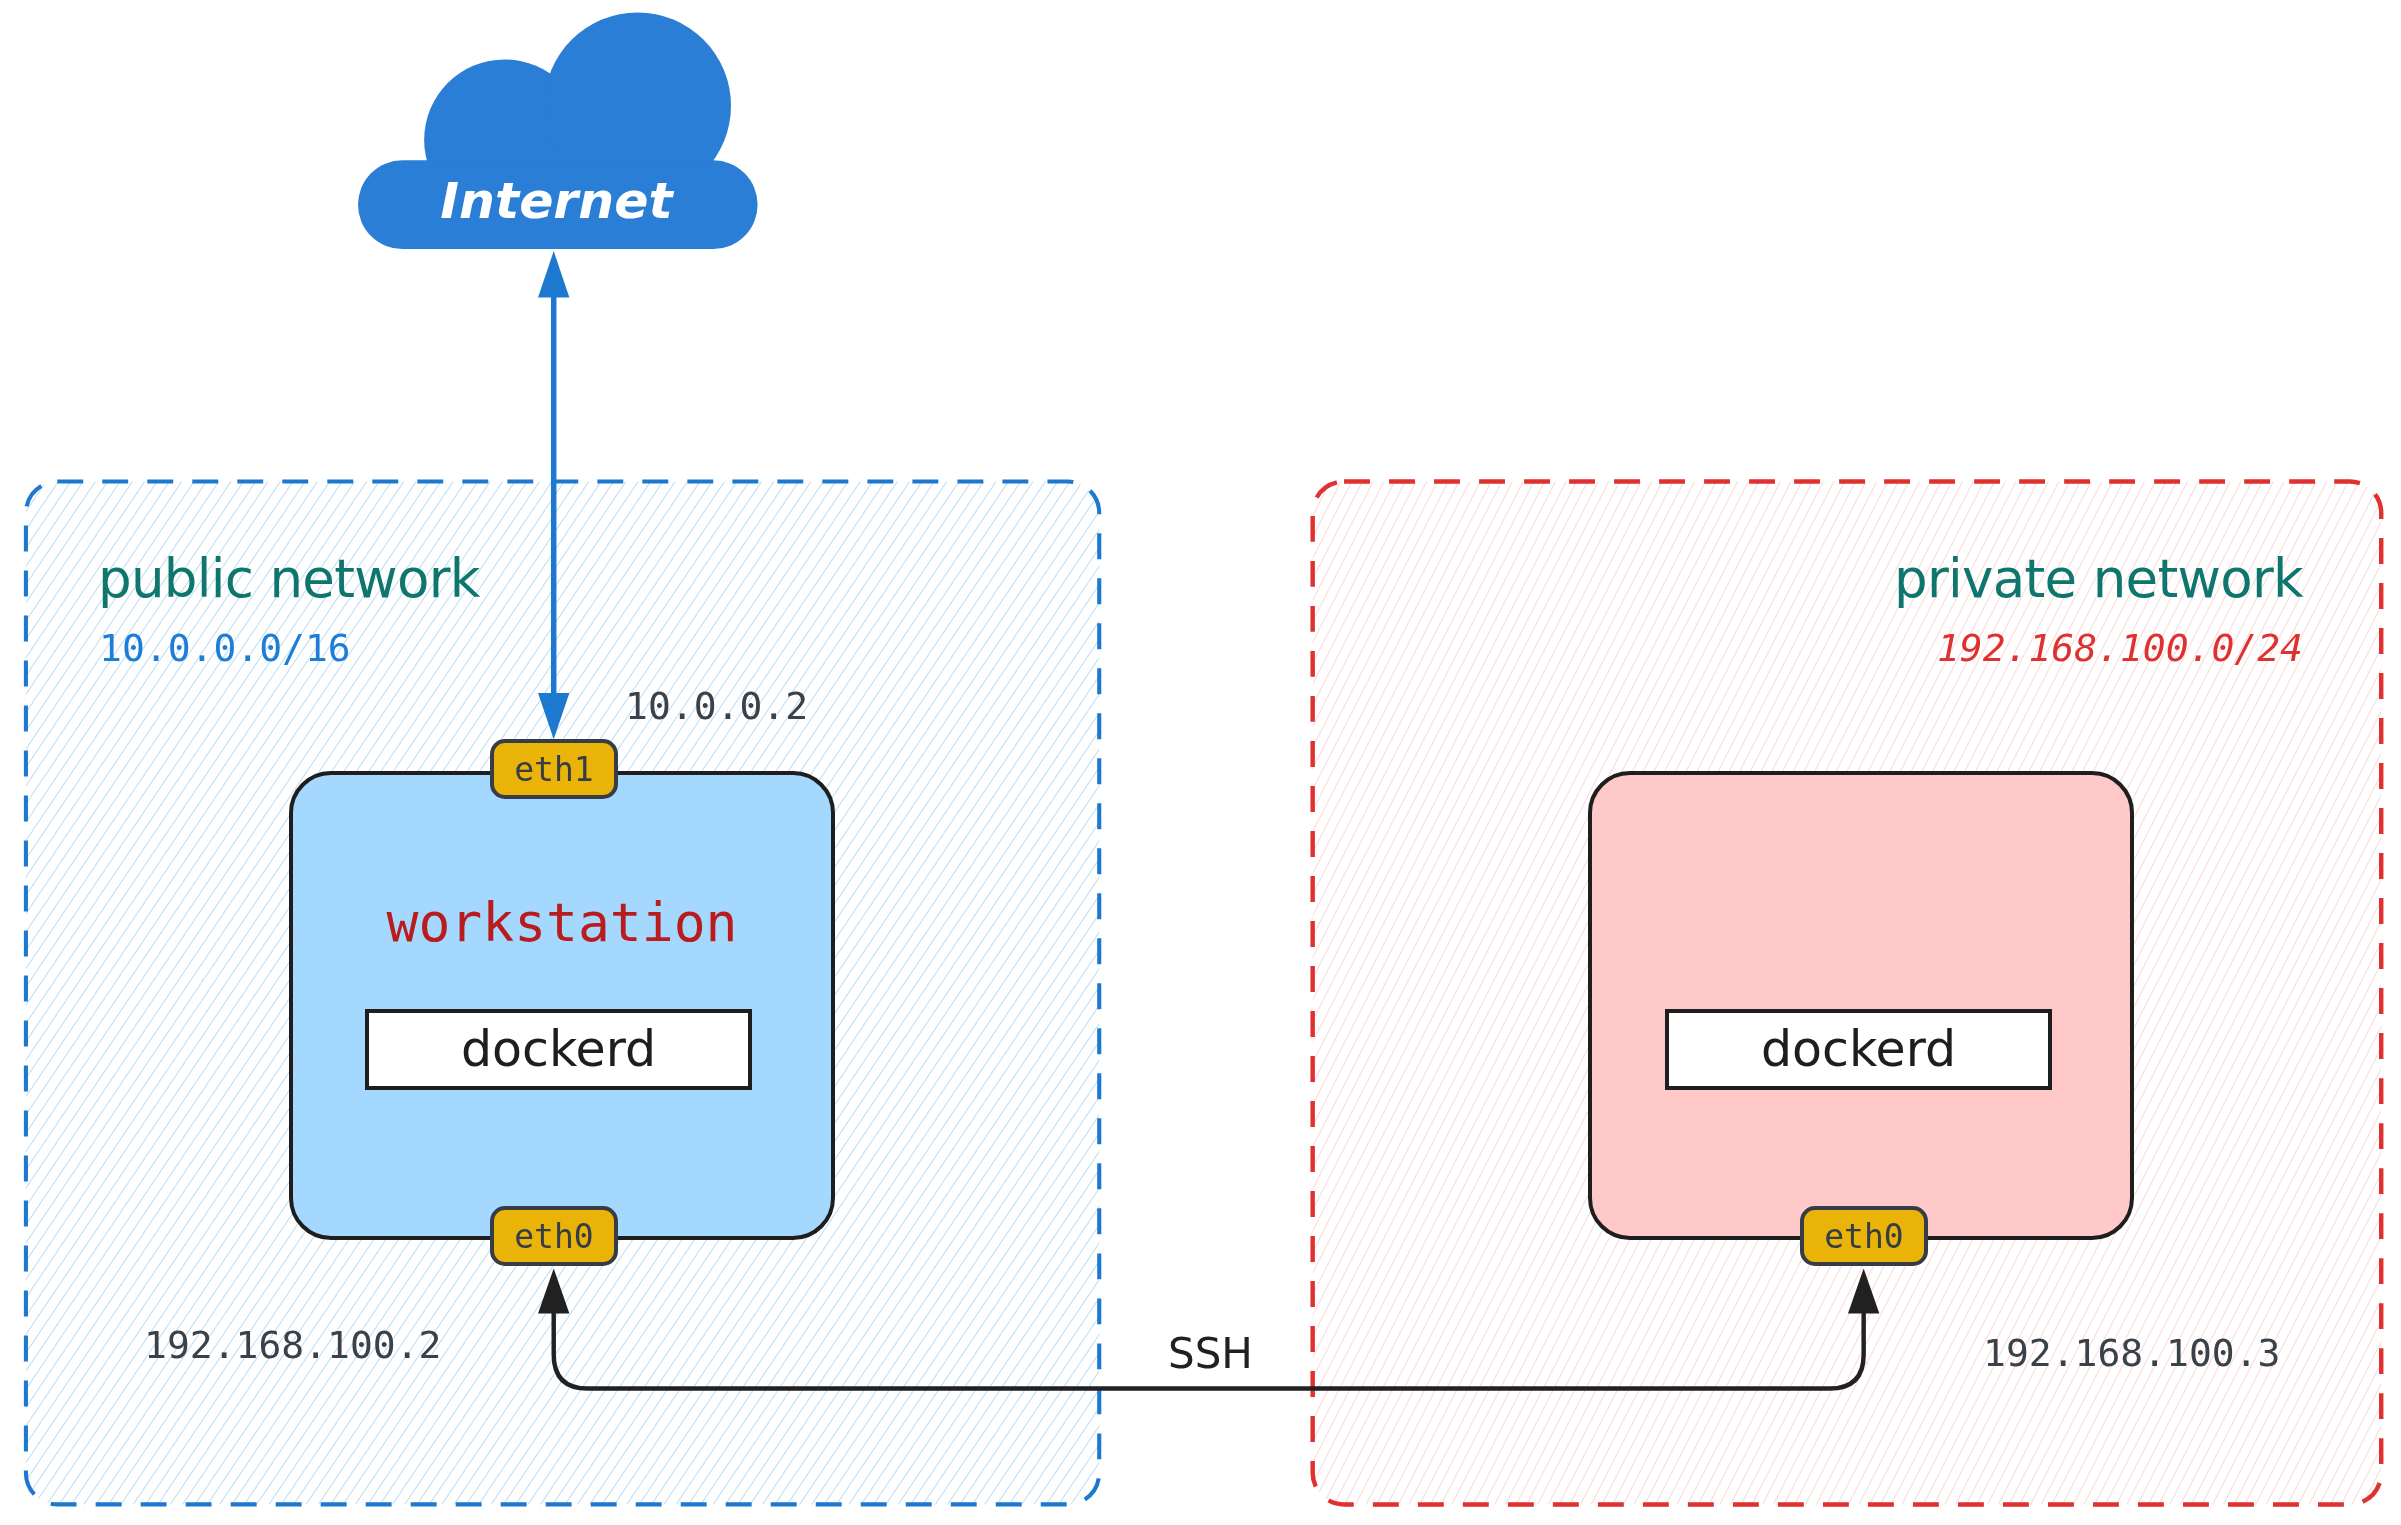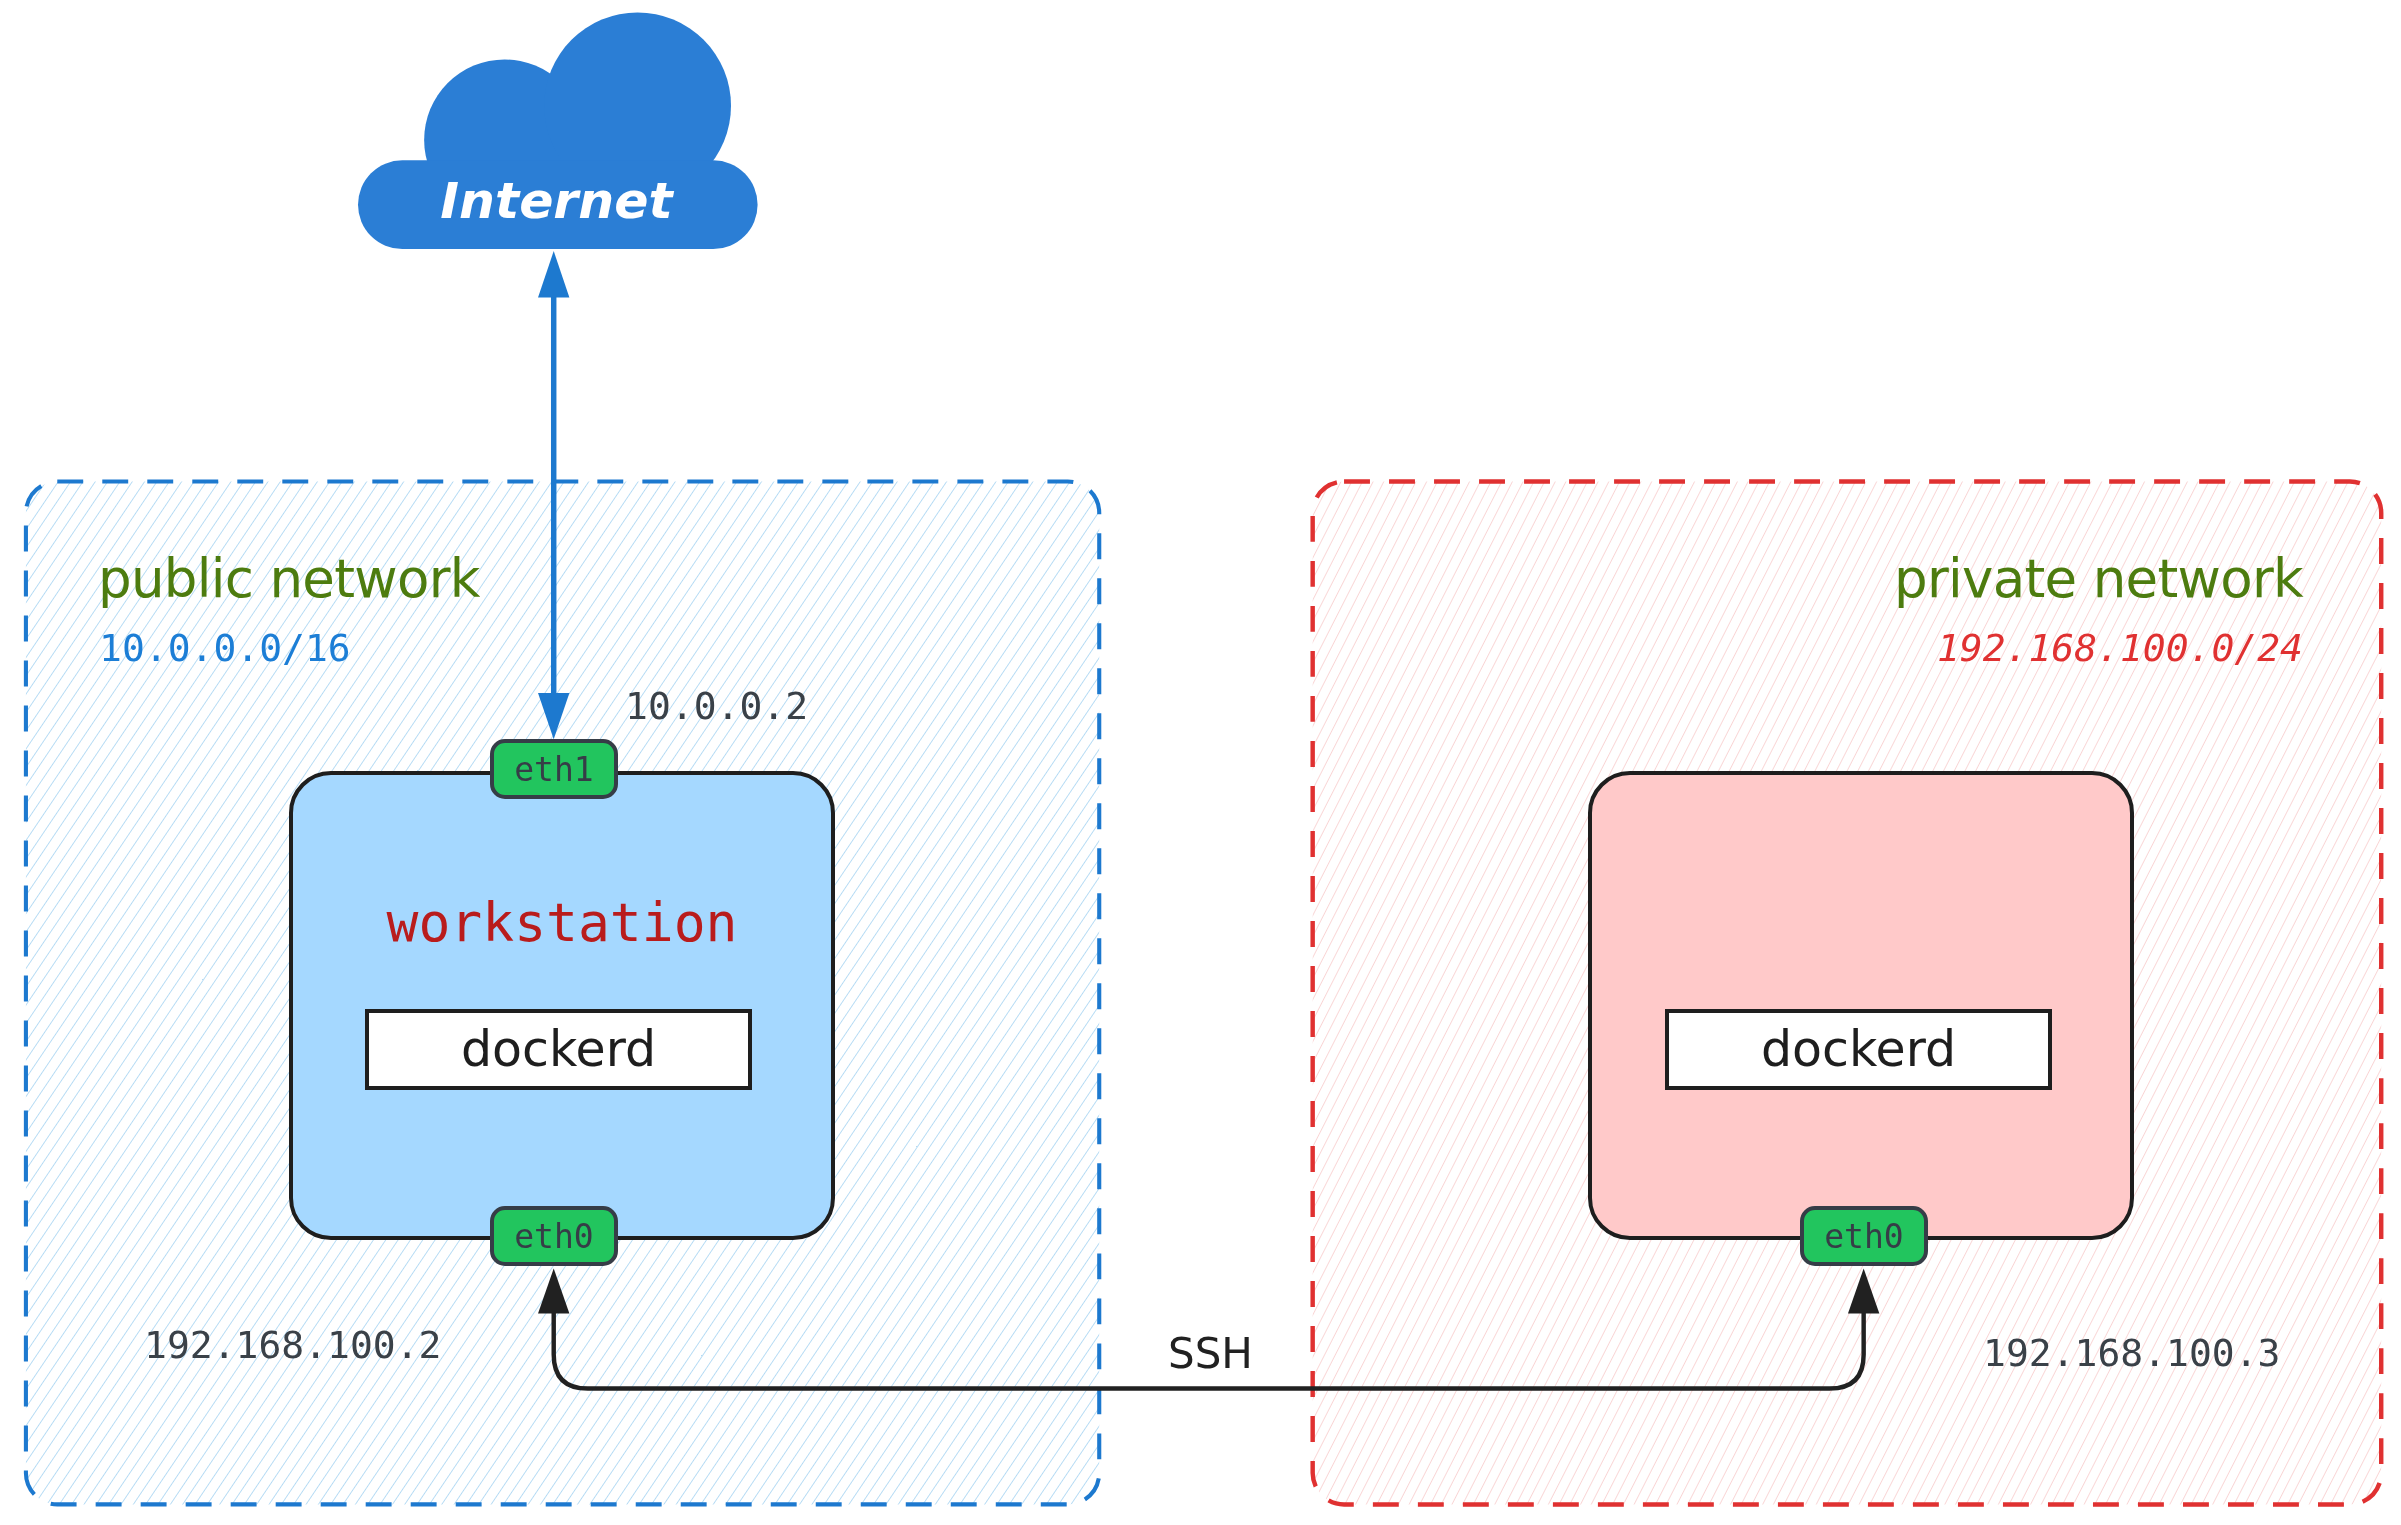--- a/index.html
+++ b/index.html
@@ -4,21 +4,21 @@
 <style>
   html,body{margin:0;padding:0;background:#ffffff;}
   .canvas{
     position:relative;width:2401px;height:1525px;background:#ffffff;overflow:hidden;
     font-family:"DejaVu Sans","Liberation Sans",sans-serif;
   }
   .mono{font-family:"DejaVu Sans Mono","Liberation Mono",monospace;}
   svg.layer{position:absolute;left:0;top:0;z-index:1;}
   .abs{position:absolute;line-height:1;white-space:nowrap;}
 
-  .zone-title{font-size:53px;letter-spacing:-0.7px;color:#4d7c0f;z-index:3;}
+  .zone-title{font-size:53px;letter-spacing:-0.7px;color:#0f766e;z-index:3;}
   .zone-subnet{font-size:38px;z-index:3;}
   .subnet-blue{color:#1c7ed6;}
   .subnet-red{color:#e03131;}
 
   .node{
     position:absolute;z-index:2;box-sizing:border-box;
     border:4.8px solid #1e1e1e;border-radius:42px;
   }
   .node-workstation{left:289px;top:771px;width:546px;height:469px;background:#a5d8ff;}
   .node-airgapped{left:1588px;top:771px;width:546px;height:469px;background:#ffc9c9;}
@@ -28,21 +28,21 @@
     font-family:"DejaVu Sans Mono","Liberation Mono",monospace;
   }
   .daemon{
     position:absolute;left:72px;top:234px;width:387px;height:81px;box-sizing:border-box;
     background:#ffffff;border:4.1px solid #1e1e1e;
     display:flex;align-items:center;justify-content:center;
     font-size:49px;color:#1e1e1e;
   }
   .port{
     position:absolute;z-index:4;width:128px;height:60px;box-sizing:border-box;
-    background:#22c55e;border:4.1px solid #363d47;border-radius:15px;
+    background:#eab308;border:4.1px solid #363d47;border-radius:15px;
     display:flex;align-items:center;justify-content:center;
     font-size:33px;color:#363d47;
     font-family:"DejaVu Sans Mono","Liberation Mono",monospace;
   }
   .port-eth1{left:490px;top:739px;}
   .port-eth0-w{left:490px;top:1206px;}
   .port-eth0-a{left:1800px;top:1206px;}
 
   .ip-label{font-size:38px;color:#3a4148;z-index:3;}
   .ssh-label{left:1168px;top:1333px;font-size:42px;color:#212121;z-index:3;}

